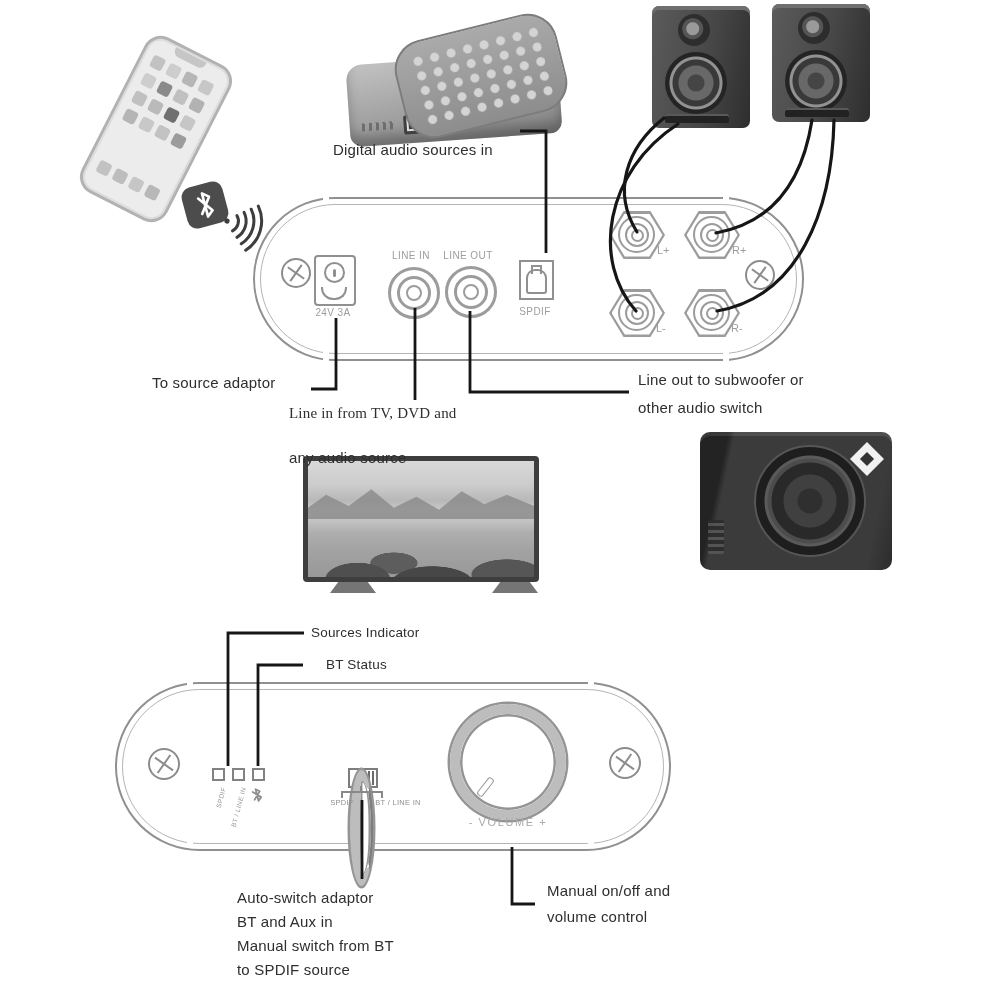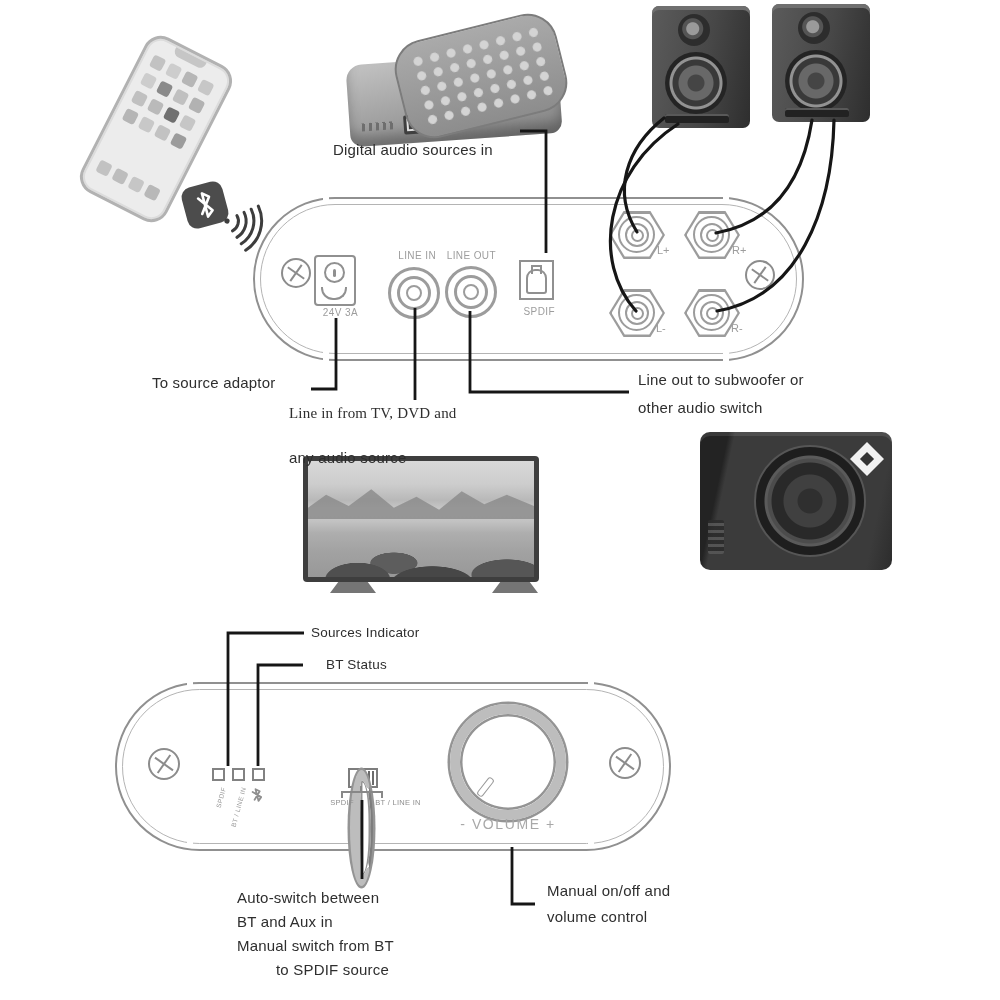--- a/index.html
+++ b/index.html
@@ -2,21 +2,21 @@
 <html><head>
 <meta charset="utf-8">
 <style>
   html,body{margin:0;padding:0;background:#fff;}
   .canvas{position:relative;width:1000px;height:1000px;background:#fff;overflow:hidden;
           font-family:"Liberation Sans",sans-serif;}
 
   
   .label{position:absolute;font-size:15px;color:#2e2e2e;letter-spacing:.2px;white-space:nowrap;}
   .label.small{font-size:13.5px;}
-  .port-label{position:absolute;font-size:10px;color:#9d9d9d;letter-spacing:.4px;text-align:right;white-space:nowrap;}
+  .port-label{position:absolute;font-size:10px;color:#9d9d9d;letter-spacing:.4px;text-align:center;white-space:nowrap;}
   .term-label{position:absolute;font-size:11px;color:#9d9d9d;white-space:nowrap;}
 
   
   .panel{position:absolute;border:2.5px solid #909090;border-radius:999px;background:#fff;z-index:10;}
   .panel-inner{position:absolute;inset:5px;border:1.5px solid #b4b4b4;border-radius:999px;}
   .gap{position:absolute;width:6px;height:11px;background:#fff;z-index:11;}
 
   
   .screw{position:absolute;border:2px solid #8c8c8c;border-radius:50%;z-index:12;}
   .screw .cross{position:absolute;inset:0;transform:rotate(35deg);}
@@ -50,21 +50,21 @@
   .switch{position:absolute;left:348px;top:768px;width:26px;height:16px;border:2px solid #7d7d7d;z-index:12;background:#fff;}
   .switch .knob{position:absolute;left:0;top:0;bottom:0;width:11px;border-right:2px solid #7d7d7d;background:#fff;}
   .switch .ridges{position:absolute;right:1px;top:1px;bottom:1px;width:11px;
           background:repeating-linear-gradient(90deg,#6a6a6a 0 2px,transparent 2px 4.2px);}
   .brk{position:absolute;background:#888;z-index:12;}
   .sw-label{position:absolute;font-size:7.5px;color:#8f8f8f;text-align:center;letter-spacing:.3px;z-index:12;white-space:nowrap;}
   .knob{position:absolute;left:450px;top:704px;width:96px;height:96px;border:10px solid #bdbdbd;border-radius:50%;
         box-shadow:0 0 0 2.5px #949494, inset 0 0 0 2.5px #949494;z-index:12;}
   .knob-pointer{position:absolute;left:482px;top:776px;width:5px;height:20px;background:#fff;border:1.5px solid #9a9a9a;
         border-radius:3px;transform:rotate(38deg);z-index:13;}
-  .vol-label{position:absolute;left:456px;top:816px;width:104px;text-align:center;font-size:14px;color:#a8a8a8;
+  .vol-label{position:absolute;left:456px;top:816px;width:104px;text-align:center;font-size:11px;color:#a8a8a8;
         letter-spacing:1.6px;z-index:12;white-space:nowrap;}
 
   
   .phone{position:absolute;left:108px;top:42px;width:90px;height:168px;transform:rotate(27deg);
          border:3px solid #b2b2b2;border-radius:18px;background:#ececec;box-shadow:inset 0 0 0 2px #dcdcdc;z-index:5;}
   .phone-notch{position:absolute;left:26px;top:2px;width:34px;height:8px;background:#c6c6c6;border-radius:0 0 6px 6px;}
   .phone-apps{position:absolute;left:10px;top:18px;width:13px;height:13px;background:#c2c2c2;border-radius:3px;
       box-shadow:18px 0 #cdcdcd,36px 0 #b6b6b6,54px 0 #c7c7c7,
                  0 20px #cdcdcd,18px 20px #8a8a8a,36px 20px #c0c0c0,54px 20px #b2b2b2,
                  0 40px #c0c0c0,18px 40px #bababa,36px 40px #707070,54px 40px #c6c6c6,
@@ -310,20 +310,20 @@
   </svg>
 
   <div class="label txt" style="left:333px;top:141px;">Digital audio sources in</div>
   <div class="label txt" style="left:152px;top:374px;">To source adaptor</div>
   <div class="label txt" style="left:289px;top:405px;font-family:Liberation Serif, serif;">Line in from TV, DVD and</div>
   <div class="label txt" style="left:289px;top:449px;">any audio source</div>
   <div class="label txt" style="left:638px;top:371px;">Line out to subwoofer or</div>
   <div class="label txt" style="left:638px;top:399px;">other audio switch</div>
   <div class="label small txt" style="left:311px;top:625px;">Sources Indicator</div>
   <div class="label small txt" style="left:326px;top:657px;">BT Status</div>
-  <div class="label txt" style="left:237px;top:889px;">Auto-switch between</div>
+  <div class="label txt" style="left:237px;top:889px;">Auto-switch adaptor</div>
   <div class="label txt" style="left:237px;top:913px;">BT and Aux in</div>
   <div class="label txt" style="left:237px;top:937px;">Manual switch from BT</div>
-  <div class="label txt" style="left:237px;top:961px;margin-left:39px;">to SPDIF source</div>
+  <div class="label txt" style="left:237px;top:961px;">to SPDIF source</div>
   <div class="label txt" style="left:547px;top:882px;">Manual on/off and</div>
   <div class="label txt" style="left:547px;top:908px;">volume control</div>
 
 </div>
 
 </body></html>

